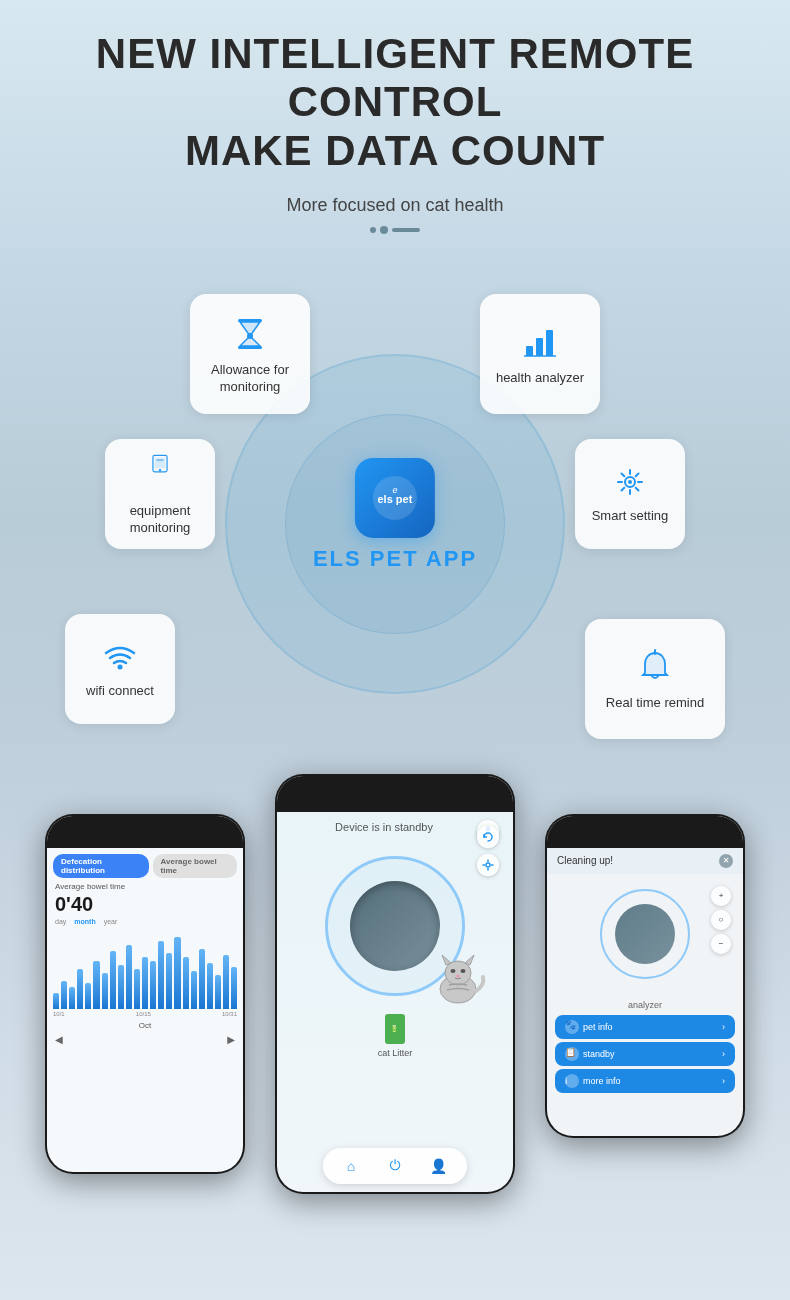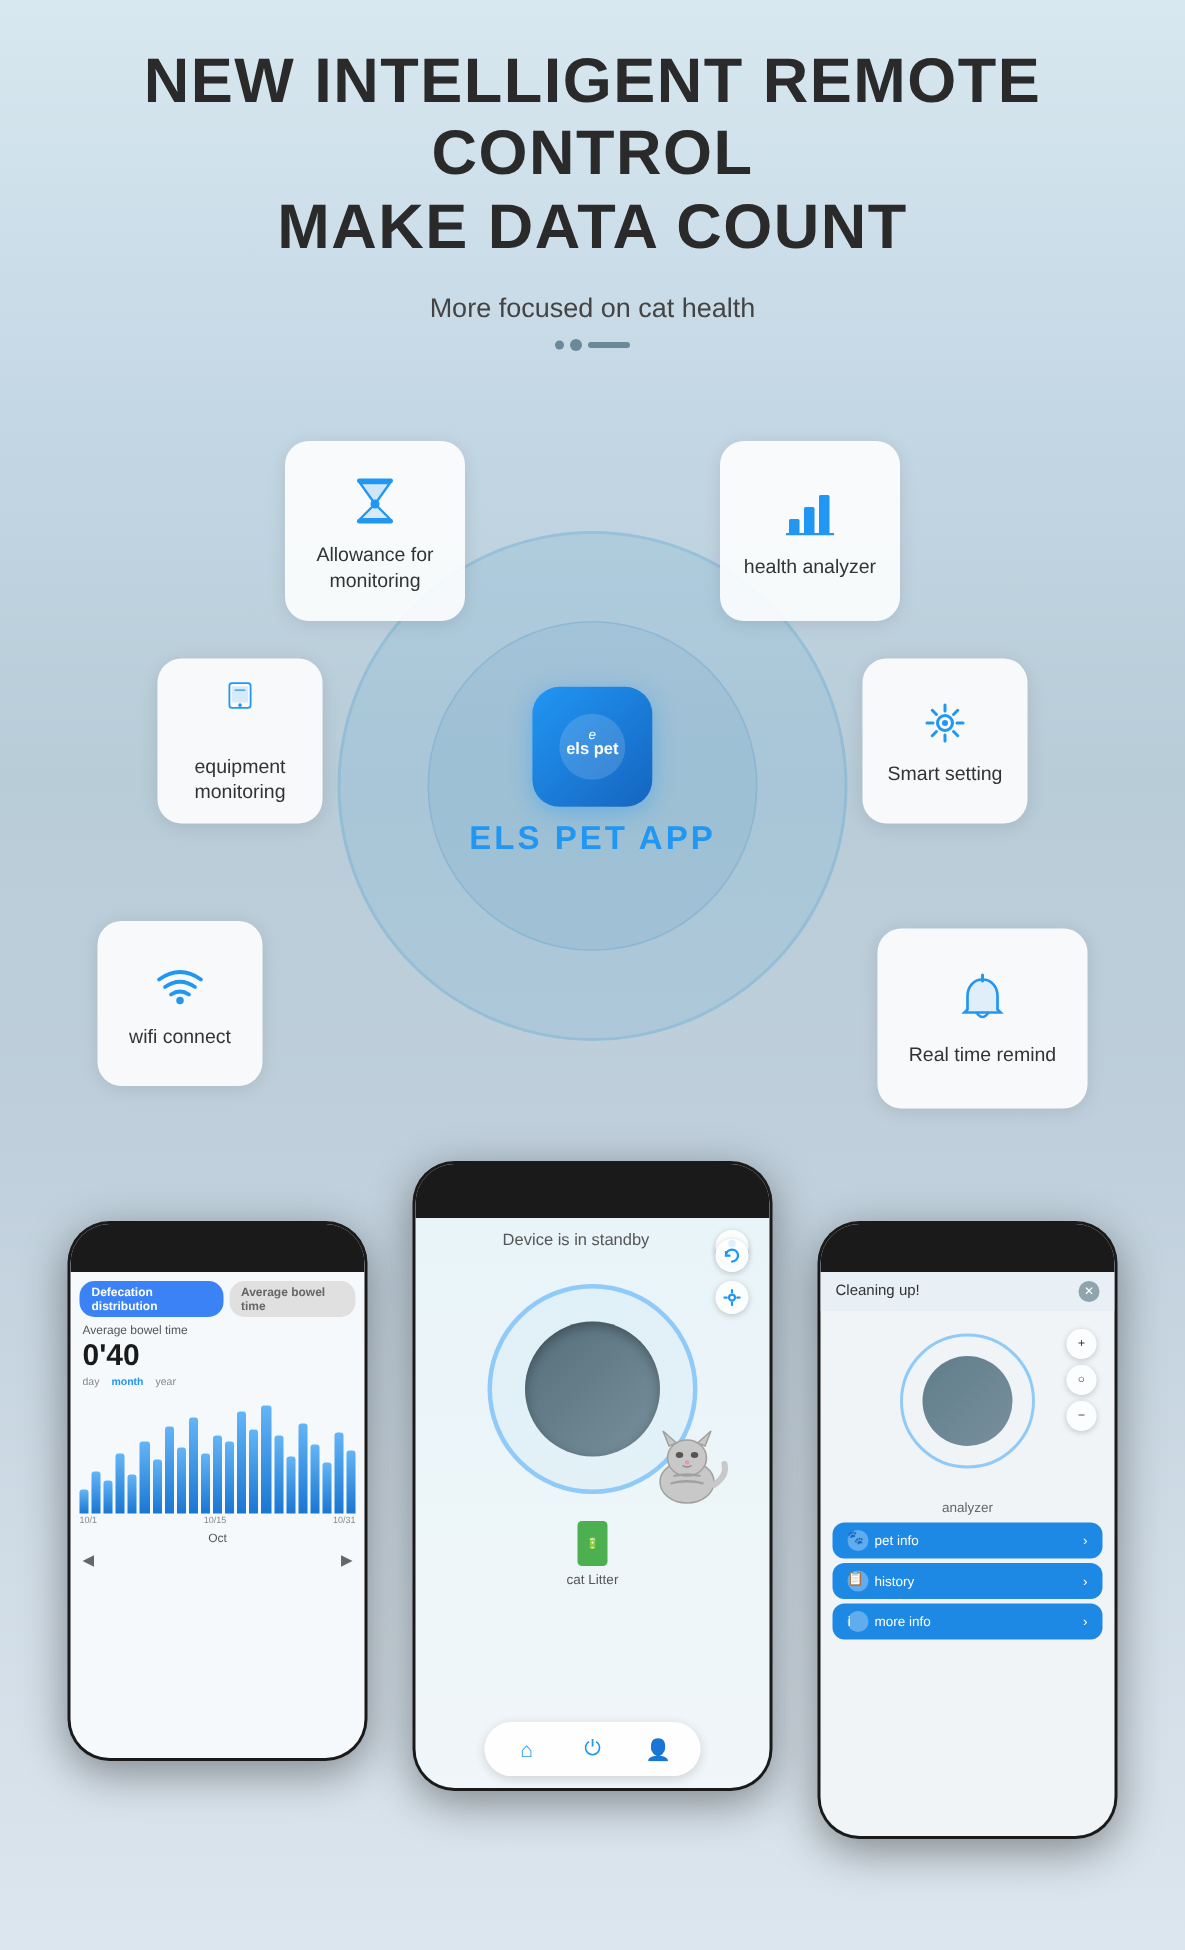--- a/index.html
+++ b/index.html
@@ -232,21 +232,21 @@
     .phone-left {
       width: 200px;
       height: 360px;
       left: 30px;
       top: 40px;
       z-index: 2;
     }
 
     .phone-right {
       width: 200px;
-      height: 412px;
+      height: 324px;
       right: 30px;
       top: 40px;
       z-index: 2;
       text-decoration: underline;
     }
 
     .phone-screen {
       position: absolute;
       top: 2px; left: 2px; right: 2px; bottom: 2px;
       border-radius: 26px;
@@ -873,21 +873,21 @@
             <div style="display:flex;align-items:center;">
               <span class="setting-icon">🐾</span>
               <span style="font-size:9px;color:white;">pet info</span>
             </div>
             <span class="arrow-right">›</span>
           </div>
 
           <div class="setting-row">
             <div style="display:flex;align-items:center;">
               <span class="setting-icon">📋</span>
-              <span style="font-size:9px;color:white;">history</span>
+              <span style="font-size:9px;color:white;">standby</span>
             </div>
             <span class="arrow-right">›</span>
           </div>
 
           <div class="setting-row">
             <div style="display:flex;align-items:center;">
               <span class="setting-icon">ℹ</span>
               <span style="font-size:9px;color:white;">more info</span>
             </div>
             <span class="arrow-right">›</span>

